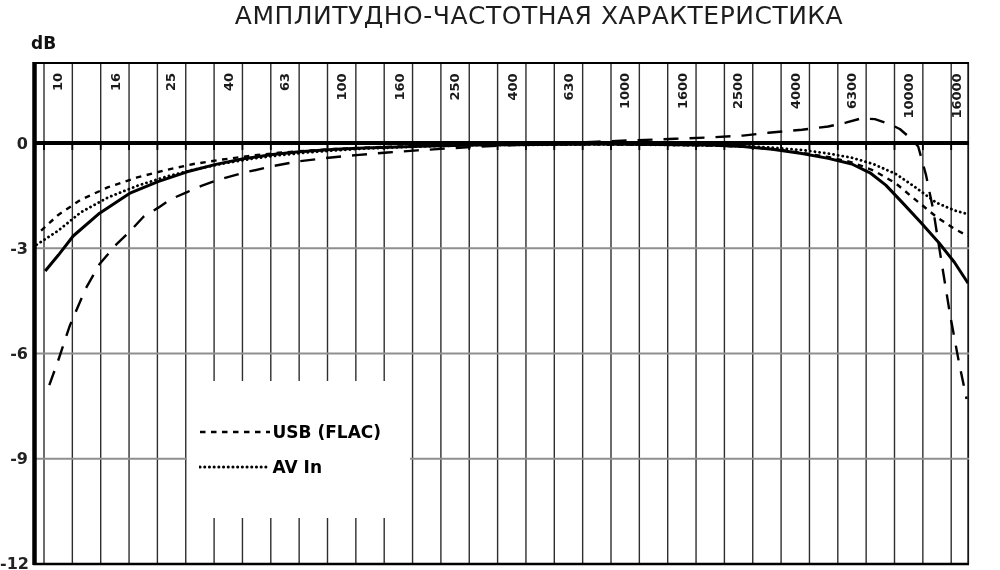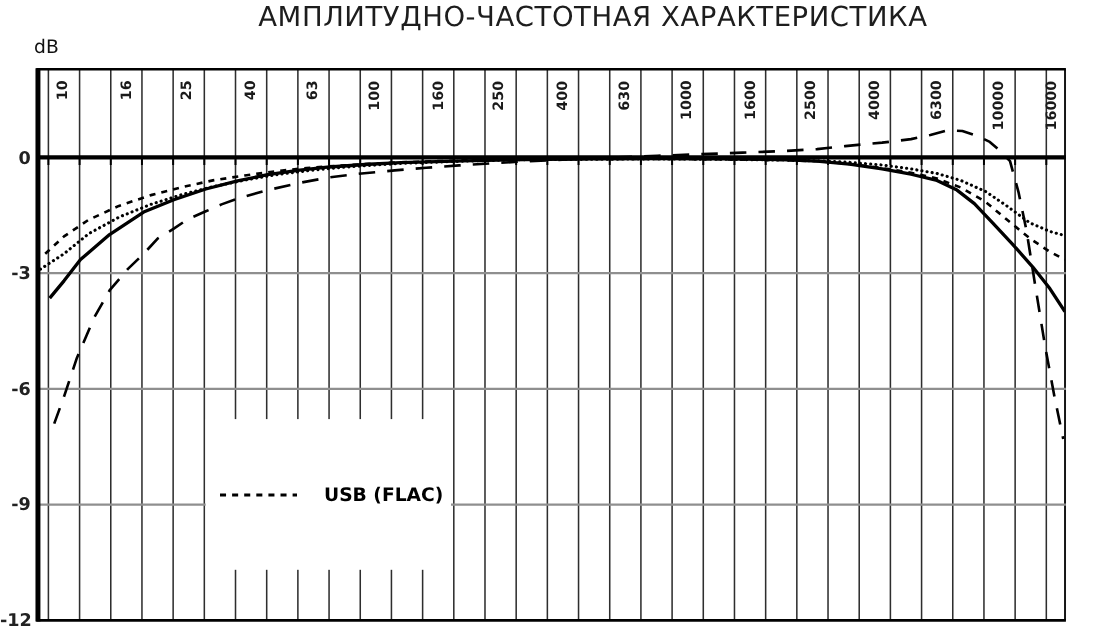--- a/index.html
+++ b/index.html
@@ -4,21 +4,21 @@
 <style>
   html,body{margin:0;padding:0;background:#fff;}
   #stage{
     position:relative;width:1000px;height:570px;background:#ffffff;
     font-family:"DejaVu Sans",sans-serif;overflow:hidden;
   }
   .title{
     position:absolute;left:0;top:1px;width:1000px;text-align:center;
     font-size:25px;font-weight:400;letter-spacing:0.5px;color:#1d1d1d;white-space:nowrap;margin-left:39px;
   }
-  .unit{position:absolute;font-size:17px;font-weight:400;color:#111;}
+  .unit{position:absolute;font-size:17px;font-weight:700;color:#111;}
   #dbUnit{left:31px;top:33px;}
   #hzUnit{left:1024px;top:143px;}
   #plotSvg{position:absolute;left:0;top:0;}
   .xtick{
     position:absolute;font-size:13px;font-weight:700;color:#1a1a1a;
     white-space:nowrap;transform:rotate(-90deg);line-height:14px;
   }
   .ytick{
     position:absolute;left:0;width:28px;text-align:right;
     font-size:16px;font-weight:700;color:#222;line-height:17px;
@@ -32,21 +32,21 @@
   .legend-row{
     display:flex;align-items:center;height:35px;padding-left:12px;
   }
   .legend-sample{width:72px;height:8px;flex:0 0 72px;}
   .legend-sample line{stroke:#000;}
   .ls-dash-small{stroke-width:2.6;stroke-dasharray:5.5 5.5;}
   .ls-dash-long{stroke-width:2.6;stroke-dasharray:14 8;}
   .ls-solid{stroke-width:3;}
   .ls-dotted{stroke-width:3;stroke-dasharray:0.1 4.6;stroke-linecap:round;}
   .legend-label{
-    margin-left:24px;font-size:17px;font-weight:700;color:#000;white-space:nowrap;
+    margin-left:2px;font-size:17px;font-weight:700;color:#000;white-space:nowrap;
   }
 </style>
 </head>
 <body>
 
 <div id="stage">
   <div class="title">АМПЛИТУДНО-ЧАСТОТНАЯ ХАРАКТЕРИСТИКА</div>
   <div class="unit" id="dbUnit">dB</div>
   <div class="unit" id="hzUnit">Hz</div>
 
@@ -161,14 +161,20 @@
       <span class="ytick" style="top: 555.46px;">-12</span>
     </div>
 
   <div class="legend">
     <div class="legend-row">
       <svg class="legend-sample" viewBox="0 0 72 8">
           <line class="ls-dash-small" x1="1" y1="4" x2="71" y2="4"></line>
         </svg>
       <span class="legend-label">USB (FLAC)</span>
     </div>
+    <div class="legend-row">
+      <svg class="legend-sample" viewBox="0 0 72 8">
+          <line class="ls-dotted" x1="1" y1="4" x2="71" y2="4"></line>
+        </svg>
+      <span class="legend-label">AV In</span>
+    </div>
   </div>
 </div>
 
 </body></html>

